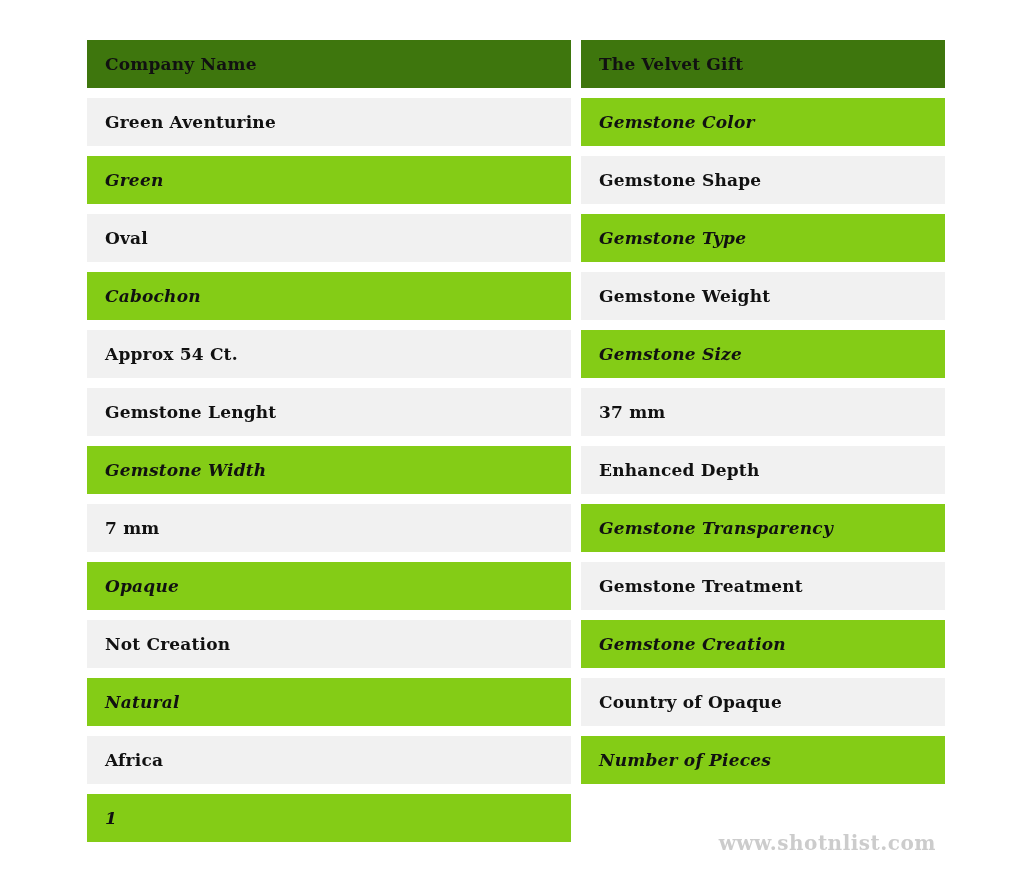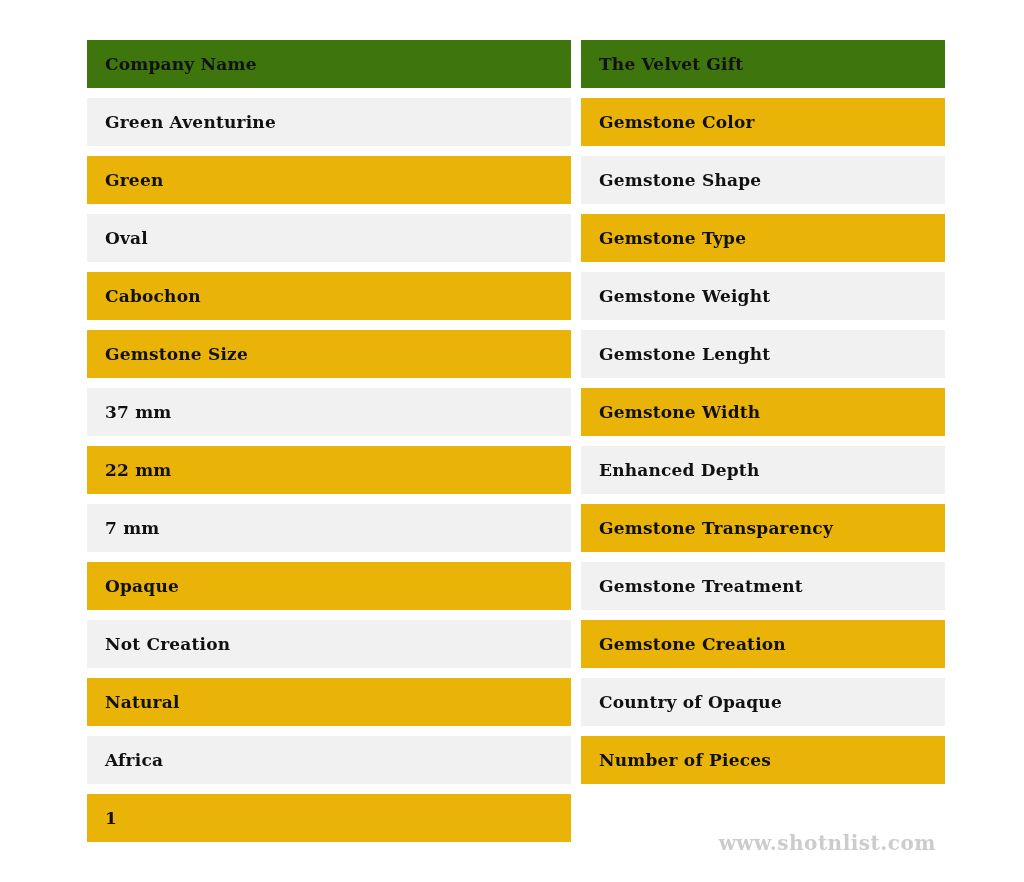--- a/index.html
+++ b/index.html
@@ -32,21 +32,22 @@
     letter-spacing: 0.2px;
     white-space: nowrap;
   }
   .cell.header {
     background: #3e760d;
   }
   .cell.alt {
     background: #f1f1f1;
   }
   .cell.plain {
-    background: #eab308;
+    background: #84cc16;
+    font-style: italic;
   }
   .watermark {
     position: absolute;
     top: 831px;
     right: 88px;
     font-size: 20px;
     font-weight: bold;
     color: #cccccc;
     letter-spacing: 0.5px;
   }
@@ -63,28 +64,28 @@
   <div class="cell plain">Gemstone Color</div>
   <div class="cell plain">Green</div>
 
   <div class="cell alt">Gemstone Shape</div>
   <div class="cell alt">Oval</div>
 
   <div class="cell plain">Gemstone Type</div>
   <div class="cell plain">Cabochon</div>
 
   <div class="cell alt">Gemstone Weight</div>
+  <div class="cell alt">Approx 54 Ct.</div>
 
   <div class="cell plain">Gemstone Size</div>
 
   <div class="cell alt">Gemstone Lenght</div>
   <div class="cell alt">37 mm</div>
 
   <div class="cell plain">Gemstone Width</div>
-  <div class="cell plain">22 mm</div>
 
   <div class="cell alt">Enhanced Depth</div>
   <div class="cell alt">7 mm</div>
 
   <div class="cell plain">Gemstone Transparency</div>
   <div class="cell plain">Opaque</div>
 
   <div class="cell alt">Gemstone Treatment</div>
   <div class="cell alt">Not Creation</div>
 

